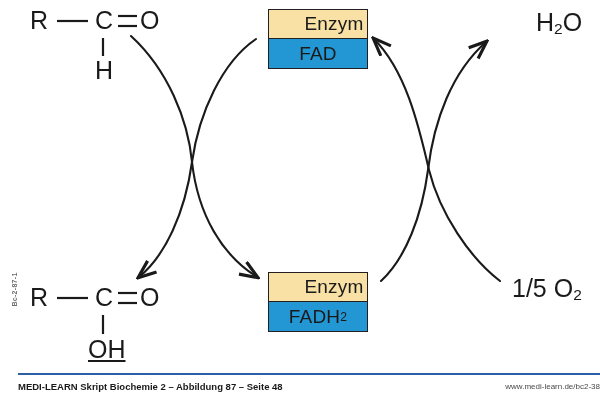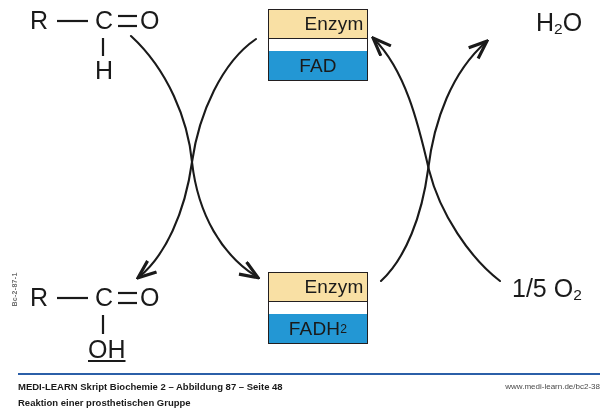--- a/index.html
+++ b/index.html
@@ -79,21 +79,20 @@
     color: #1a1a1a;
     letter-spacing: 0.2px;
   }
   .box-row.enzyme-row {
     background: #f9e0a4;
     border-bottom: 1.6px solid #231f20;
     padding-left: 32px;
   }
   .box-row.cofactor-row {
     background: #2397d4;
-    margin-top: 12px;
   }
   .box-row sub {
     font-size: 0.64em;
     vertical-align: -0.25em;
   }
 
   
   #side-code {
     position: absolute;
     left: -14px;
@@ -217,17 +216,16 @@
         <span>FADH</span>
         <sub>2</sub>
       </div>
   </div>
 
   <div id="side-code">Bc-2-87-1</div>
 
   <div id="footer-rule"></div>
   <div id="footer">
     <div class="footer-line" id="footer-title">MEDI-LEARN Skript Biochemie 2 – Abbildung 87 – Seite 48</div>
-    <div class="footer-line" id="footer-subtitle">Reaktion einer prosthetischen Gruppe</div>
     <div id="footer-url">www.medi-learn.de/bc2-38</div>
   </div>
 
 </div>
 
 </body></html>

